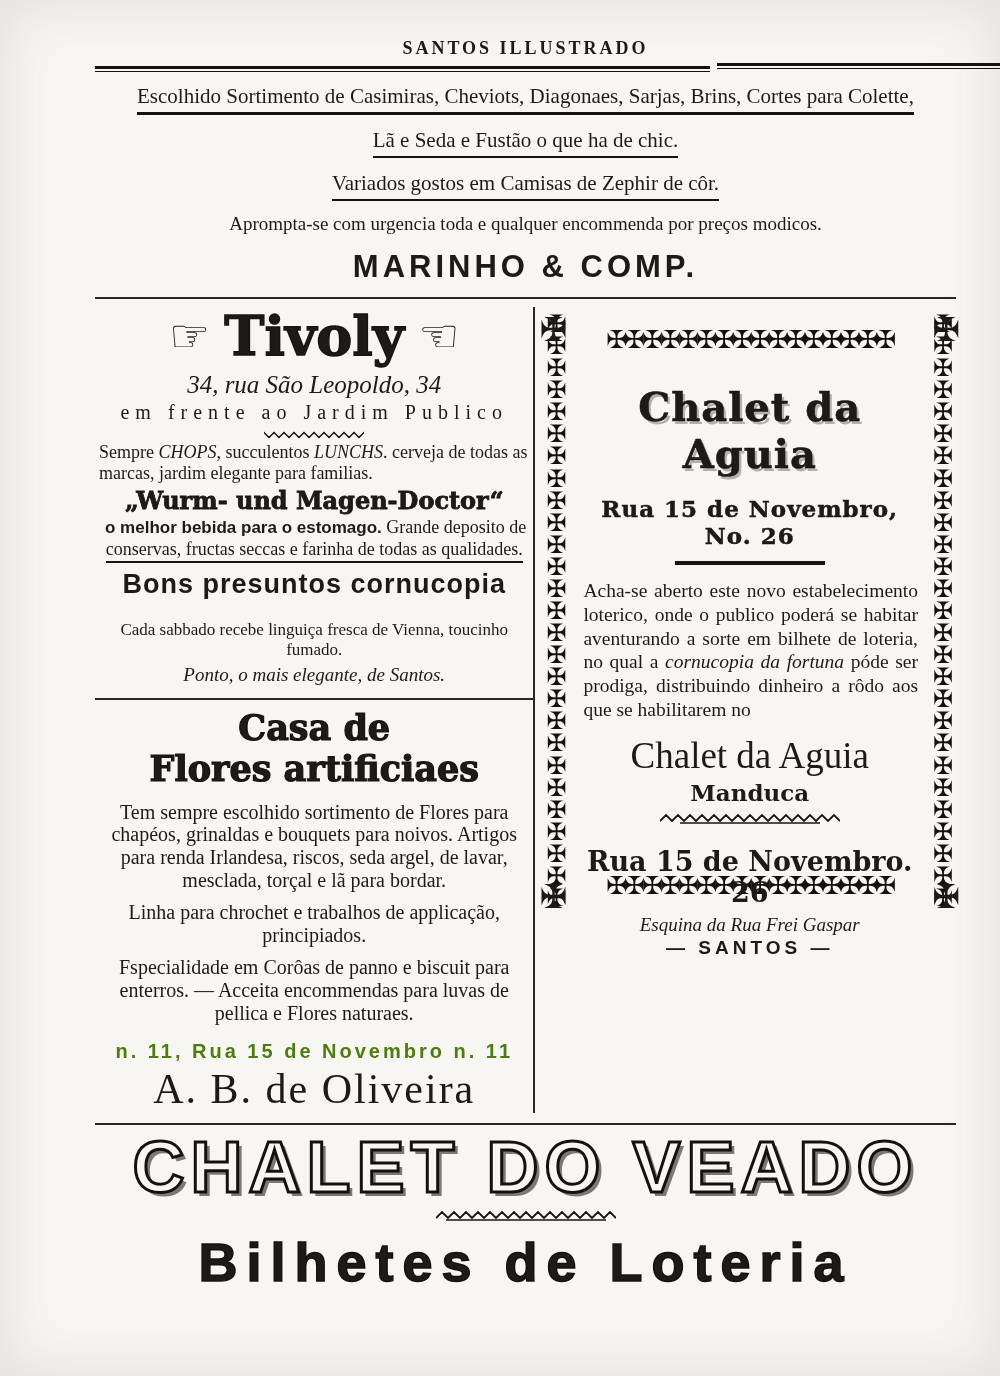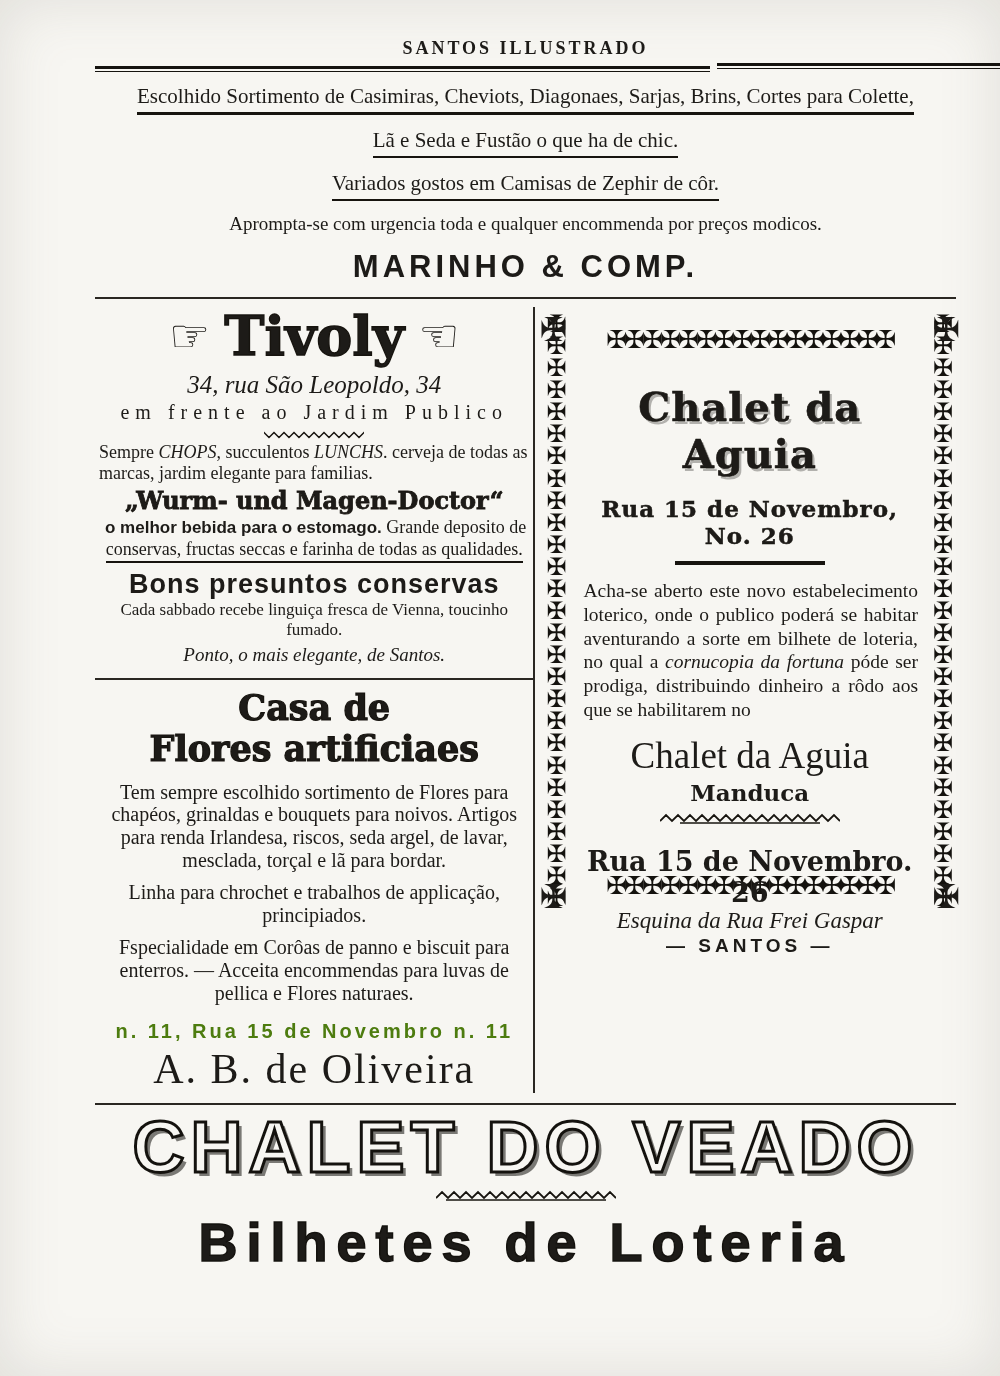--- a/index.html
+++ b/index.html
@@ -45,21 +45,21 @@
   .tivoly-title{font-family:"DejaVu Serif",serif;font-weight:bold;font-size:54px;line-height:1;-webkit-text-stroke:1.4px #17140f;}
   .tivoly-addr1{font-style:italic;font-size:25px;margin-top:8px;}
   .tivoly-addr2{font-size:20px;letter-spacing:6px;margin-top:2px;}
   .t-p1{font-size:18px;line-height:1.15;text-align:left;margin:2px 4px 0 4px;}
   .t-p1 .ital{font-style:italic;}
   .t-black{font-family:"DejaVu Serif",serif;font-weight:bold;font-size:24px;margin-top:3px;-webkit-text-stroke:.8px #17140f;}
   .t-p2a{font-family:"Liberation Sans",sans-serif;font-weight:bold;font-size:17px;text-align:left;margin:2px 4px 0 10px;}
   .t-p2a .reg{font-family:"Liberation Serif",serif;font-weight:normal;font-size:18px;}
   .t-p2b{font-size:18px;border-bottom:2px solid #17140f;display:inline-block;padding-bottom:1px;margin-top:1px;}
   .t-head2{font-family:"Liberation Sans",sans-serif;font-weight:bold;font-size:27px;letter-spacing:1px;margin-top:6px;}
-  .t-p3{font-size:17px;margin-top:0;}
+  .t-p3{font-size:17px;margin-top:20px;}
   .t-p4{font-style:italic;font-size:19px;margin-top:4px;}
   .left-rule{border-top:2px solid #2a2722;margin-top:12px;}
 
   
   .flores-title{font-family:"DejaVu Serif",serif;font-weight:bold;font-size:35px;line-height:1.15;margin-top:8px;-webkit-text-stroke:1.2px #17140f;}
   .f-p{font-size:20px;line-height:1.13;margin:10px 2px 0 2px;text-align:center;}
   .f-p1{margin-top:12px;}
   .f-addr{font-family:"Liberation Sans",sans-serif;font-weight:bold;font-size:20px;letter-spacing:3px;color:#4d7c0f;margin-top:16px;}
   .f-sign{font-family:"Liberation Serif",serif;font-size:42px;margin-top:2px;letter-spacing:2px;}
 
@@ -79,21 +79,21 @@
     font-family:"DejaVu Serif",serif;font-weight:bold;font-size:40px;margin-top:28px;letter-spacing:1px;
     text-shadow:2.5px 2.5px 0 rgba(20,18,14,.3);-webkit-text-stroke:.6px #17140f;
   }
   .aguia-addr1{font-family:"DejaVu Serif",serif;font-weight:bold;font-size:23px;margin-top:18px;letter-spacing:1px;-webkit-text-stroke:.5px #17140f;}
   .aguia-bar{width:150px;border-top:4px solid #17140f;margin:12px auto 0 auto;}
   .aguia-p{font-size:19.5px;line-height:1.22;text-align:justify;margin:14px 8px 0 10px;}
   .aguia-p .ital{font-style:italic;}
   .aguia-name2{font-family:"Liberation Serif",serif;font-size:37px;margin-top:12px;}
   .aguia-sub{font-family:"DejaVu Serif",serif;font-weight:bold;font-size:23px;margin-top:2px;text-align:center;}
   .aguia-addr2{font-family:"DejaVu Serif",serif;font-weight:bold;font-size:27px;margin-top:22px;}
-  .aguia-addr3{font-style:italic;font-size:23px;}
+  .aguia-addr3{font-style:italic;font-size:19px;margin-top:6px;}
   .aguia-city{font-family:"Liberation Sans",sans-serif;font-weight:bold;font-size:19px;letter-spacing:4px;margin-top:1px;}
 
   
   .veado{text-align:center;}
   .veado-title{
     font-family:"Liberation Sans",sans-serif;font-weight:bold;font-size:72px;letter-spacing:6px;
     color:#f7f6f2;-webkit-text-stroke:3px #14120e;text-shadow:4px 4px 0 rgba(20,18,14,.55);
     margin-top:6px;line-height:1.0;
   }
   .veado-sub{
@@ -144,21 +144,21 @@
         </div>
         <div class="tivoly-addr1">34, rua São Leopoldo, 34</div>
         <div class="tivoly-addr2">em frente ao Jardim Publico</div>
         <svg class="zz" width="100" height="10" viewBox="40 0 100 12">
             <use href="#zigpath"></use>
           </svg>
         <div class="t-p1"><span>Sempre </span><span class="ital">CHOPS</span><span>, succulentos </span><span class="ital">LUNCHS</span><span>. cerveja de todas as marcas, jardim elegante para familias.</span></div>
         <div class="t-black">„Wurm- und Magen-Doctor“</div>
         <div class="t-p2a"><span>o melhor bebida para o estomago.</span><span class="reg"> Grande deposito de</span></div>
         <div><span class="t-p2b">conservas, fructas seccas e farinha de todas as qualidades.</span></div>
-        <div class="t-head2">Bons presuntos conservas</div>
+        <div class="t-head2">Bons presuntos cornucopia</div>
         <div class="t-p3">Cada sabbado recebe linguiça fresca de Vienna, toucinho fumado.</div>
         <div class="t-p4">Ponto, o mais elegante, de Santos.</div>
 
         <div class="left-rule"></div>
 
         <div class="flores-title">
           <div>Casa de</div>
           <div>Flores artificiaes</div>
         </div>
         <div class="f-p f-p1">Tem sempre escolhido sortimento de Flores para chapéos, grinaldas e bouquets para noivos.  Artigos para renda Irlandesa, riscos, seda argel, de lavar, mesclada, torçal e lã para bordar.</div>

